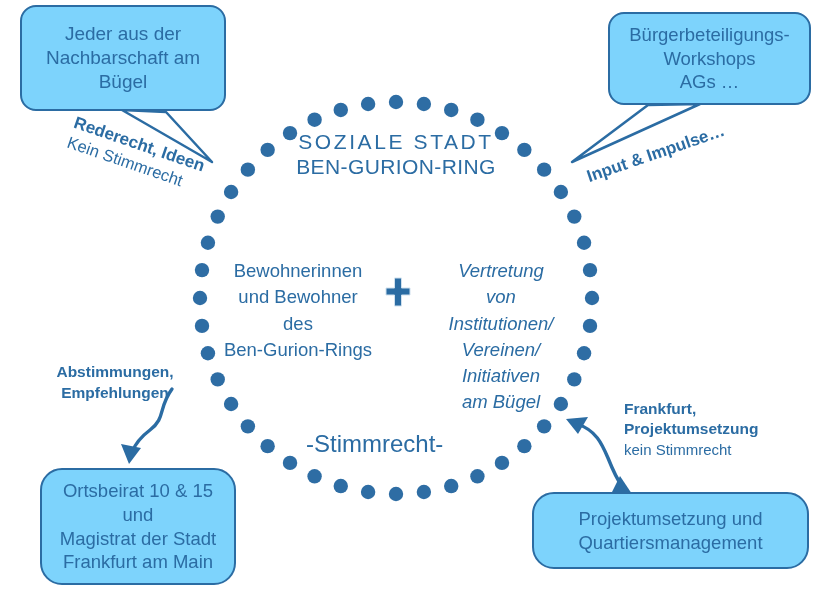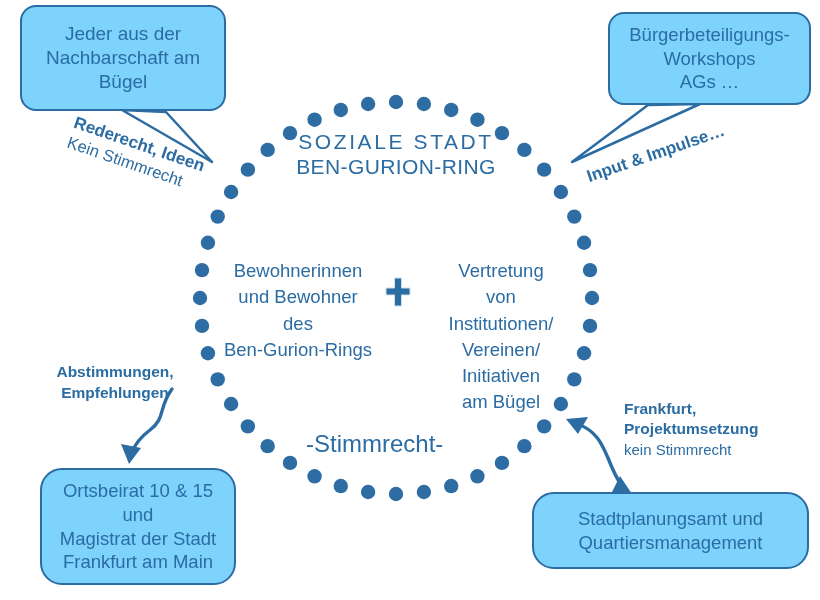--- a/index.html
+++ b/index.html
@@ -99,20 +99,21 @@
     line-height: 1.42;
     white-space: pre-line;
   }
   #col-right {
     position: absolute;
     left: 420px; top: 258px; width: 162px;
     text-align: center;
     font-size: 18.5px;
     line-height: 1.42;
     white-space: pre-line;
+    font-style: italic;
   }
   #plus-sign {
     position: absolute;
     left: 384px; top: 276px; width: 28px; height: 34px;
   }
   #stimmrecht {
     position: absolute;
     left: 306px; top: 430px; width: 180px;
     text-align: left;
     font-size: 24px;
@@ -266,21 +267,21 @@
   </div>
 
   <div class="node boxnode" id="box-ortsbeirat">
     <span class="txt">Ortsbeirat 10 &amp; 15
 und
 Magistrat der Stadt
 Frankfurt am Main</span>
   </div>
 
   <div class="node boxnode" id="box-stadtplanung">
-    <span class="txt">Stadtplanungsamt und
+    <span class="txt">Projektumsetzung und
 Quartiersmanagement</span>
   </div>
 
   <div class="rot-label" id="label-rederecht">
     <span class="l1">Rederecht, Ideen</span>
     <span class="l2">Kein Stimmrecht</span>
   </div>
 
   <div class="rot-label" id="label-input">Input &amp; Impulse…</div>
 

